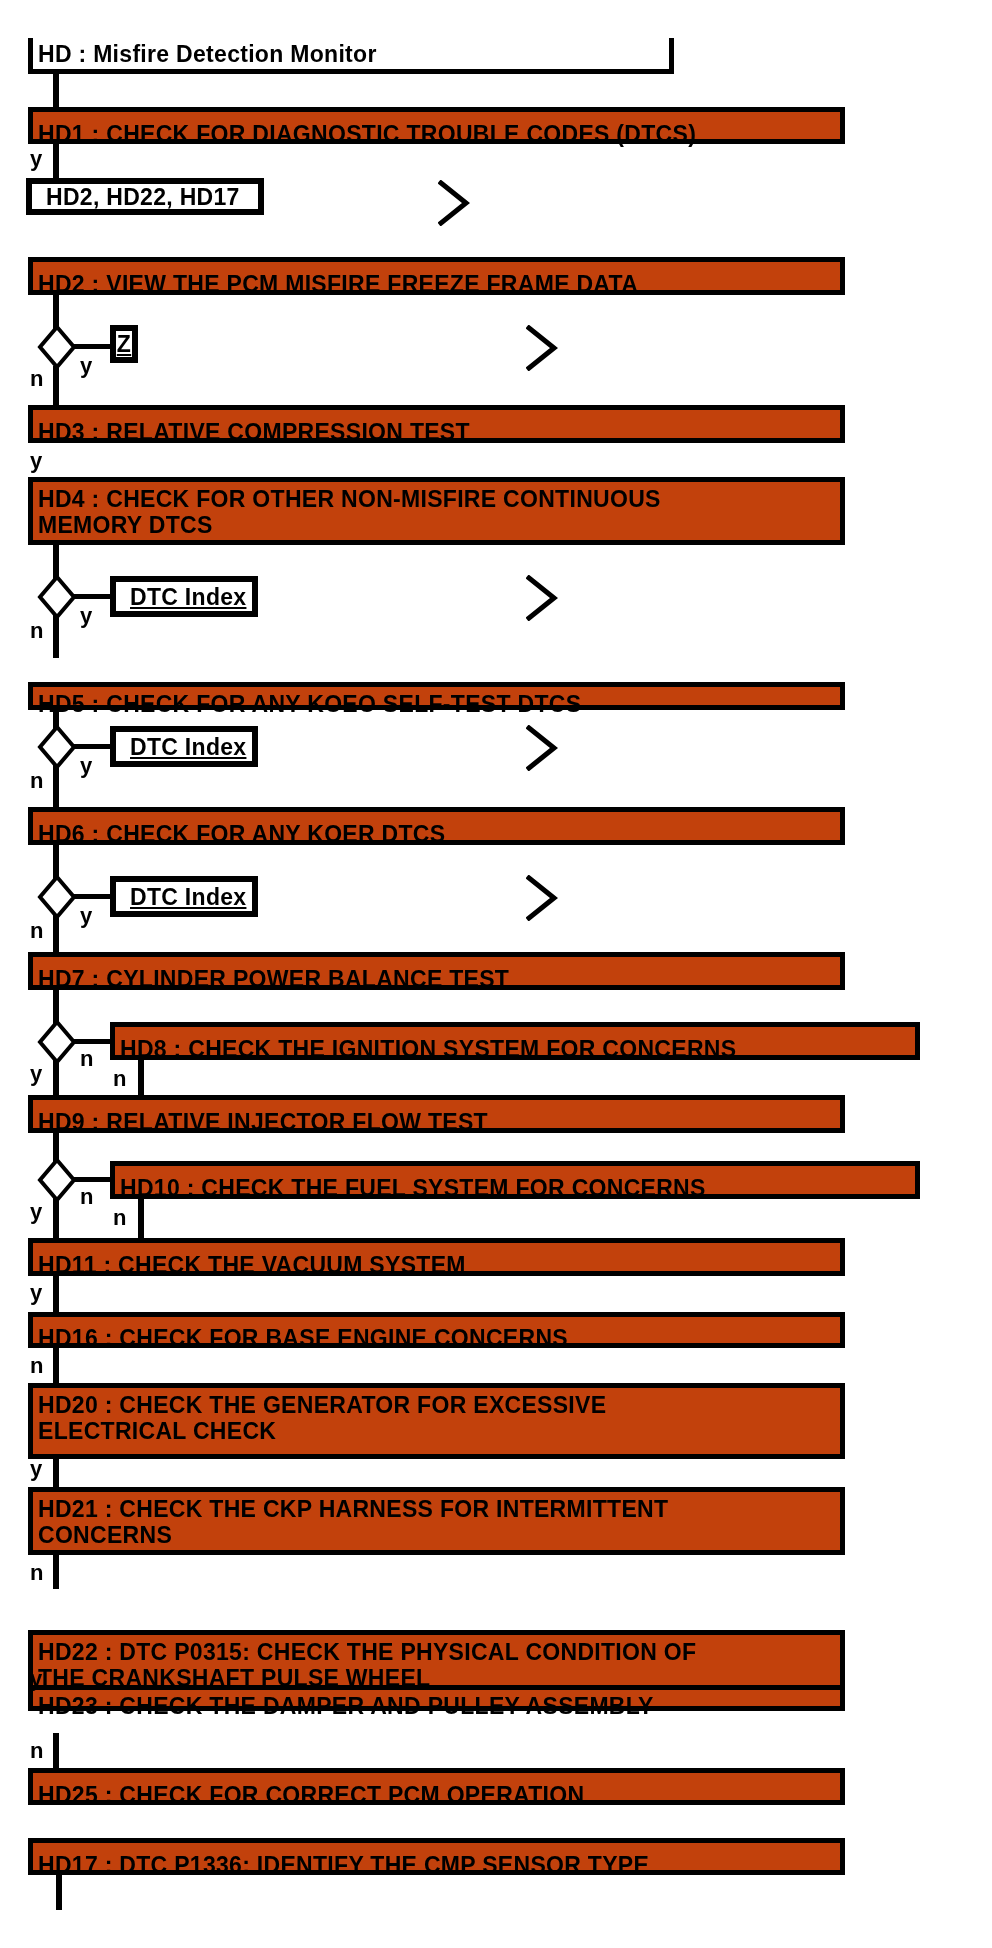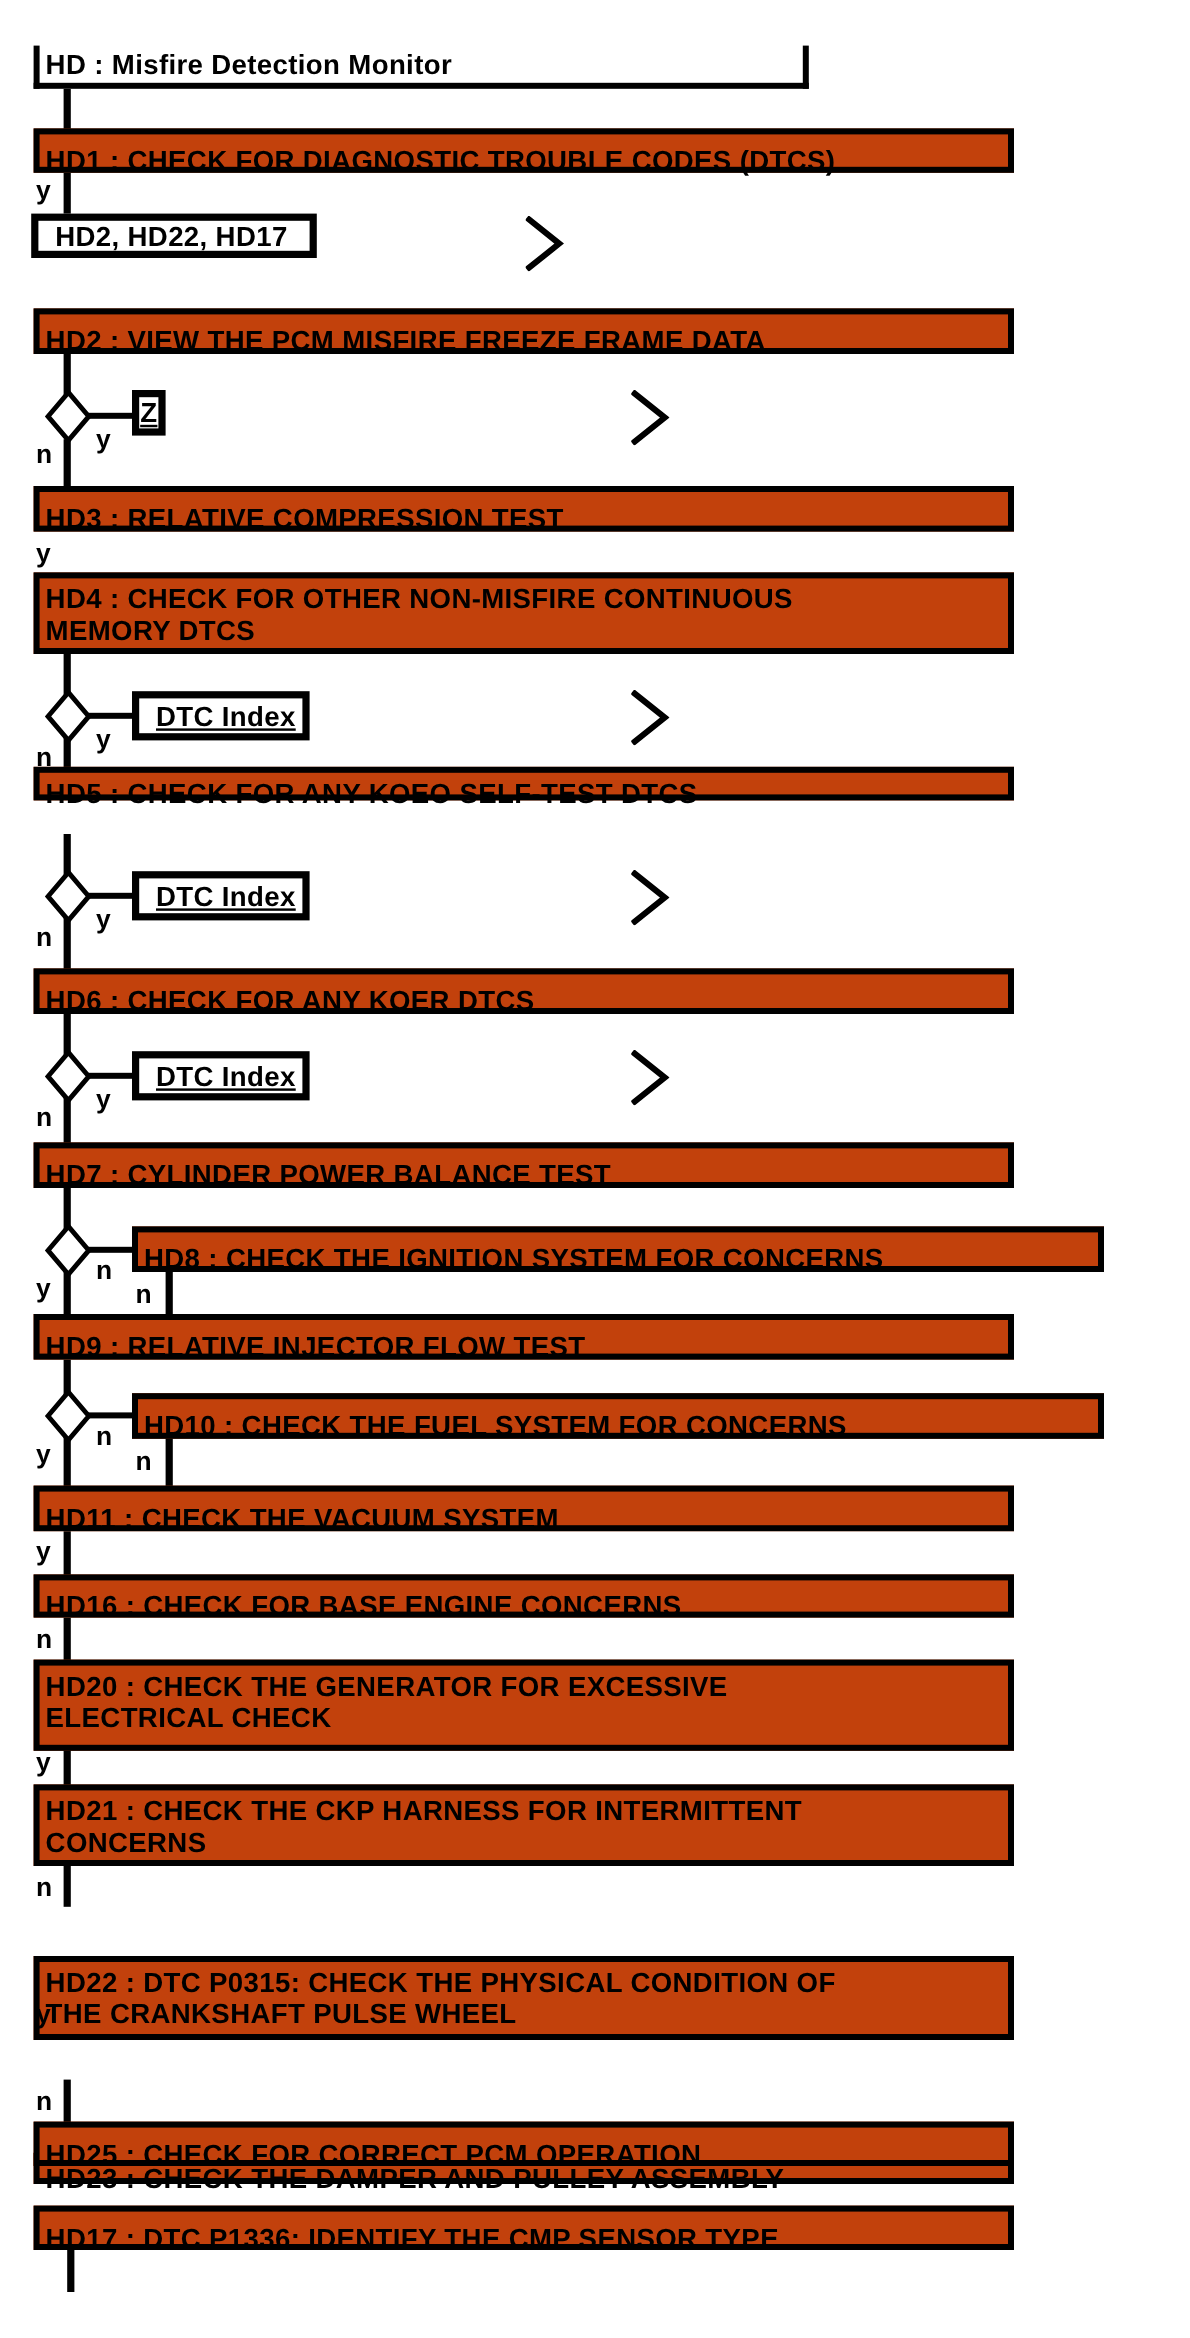--- a/index.html
+++ b/index.html
@@ -138,21 +138,21 @@
 
   <div class="box two" style="top:477px;height:68px;">
     <div>HD4 : CHECK FOR OTHER NON-MISFIRE CONTINUOUS</div>
     <div>MEMORY DTCS</div>
   </div>
 
   <div class="linkbox u" style="left:110px;top:576px;width:148px;height:41px;">
     <span>DTC Index</span>
   </div>
 
-  <div class="box" style="top:639px;height:28px;text-align:right;">
+  <div class="box" style="top:682px;height:28px;text-align:right;">
     <span>HD5 : CHECK FOR ANY KOEO SELF-TEST DTCS</span>
   </div>
 
   <div class="linkbox u" style="left:110px;top:726px;width:148px;height:41px;">
     <span>DTC Index</span>
   </div>
 
   <div class="box" style="top:807px;height:38px;">
     <span>HD6 : CHECK FOR ANY KOER DTCS</span>
   </div>
@@ -193,21 +193,21 @@
   <div class="box two" style="top:1487px;height:68px;">
     <div>HD21 : CHECK THE CKP HARNESS FOR INTERMITTENT</div>
     <div>CONCERNS</div>
   </div>
 
   <div class="box two" style="top:1630px;height:70px;">
     <div>HD22 : DTC P0315: CHECK THE PHYSICAL CONDITION OF</div>
     <div>THE CRANKSHAFT PULSE WHEEL</div>
   </div>
 
-  <div class="box" style="top:1794px;height:25px;">
+  <div class="box" style="top:1685px;height:25px;">
     <span>HD23 : CHECK THE DAMPER AND PULLEY ASSEMBLY</span>
   </div>
 
   <div class="box" style="top:1768px;height:37px;">
     <span>HD25 : CHECK FOR CORRECT PCM OPERATION</span>
   </div>
 
   <div class="box" style="top:1838px;height:37px;">
     <span>HD17 : DTC P1336: IDENTIFY THE CMP SENSOR TYPE</span>
   </div>

